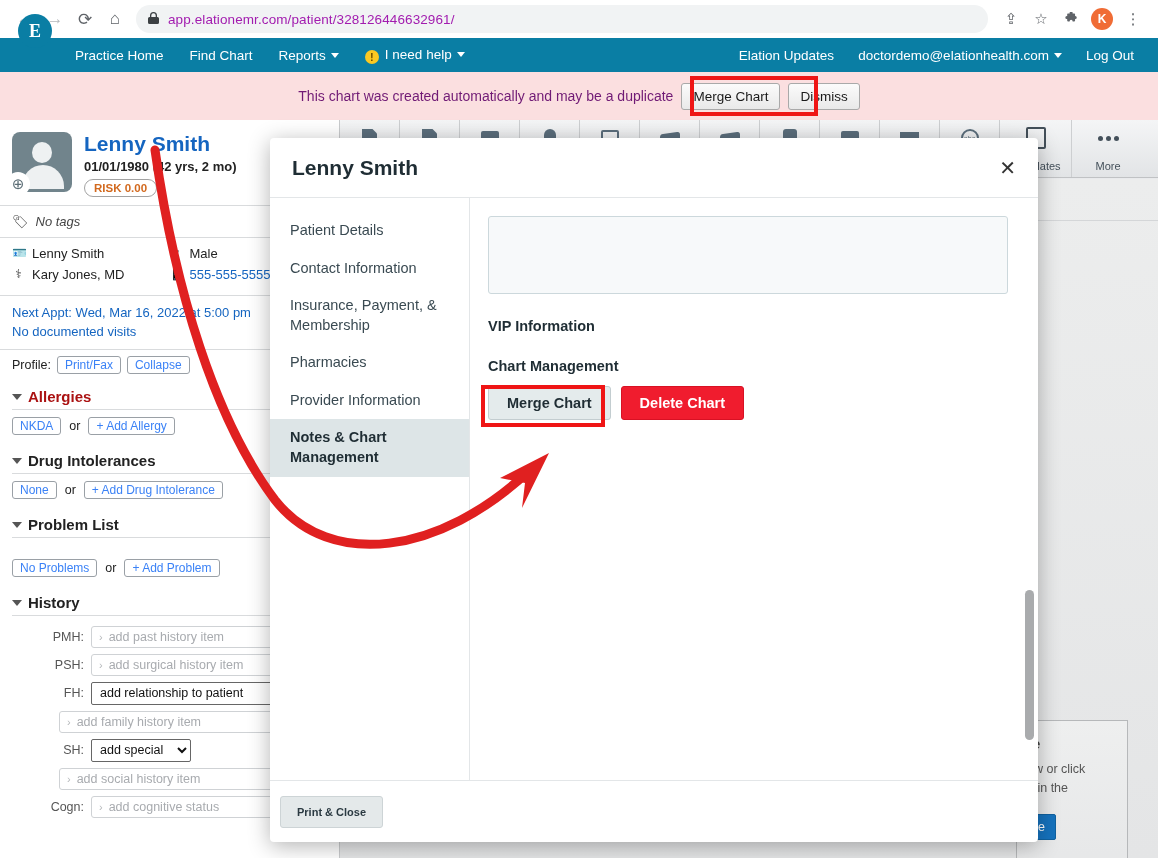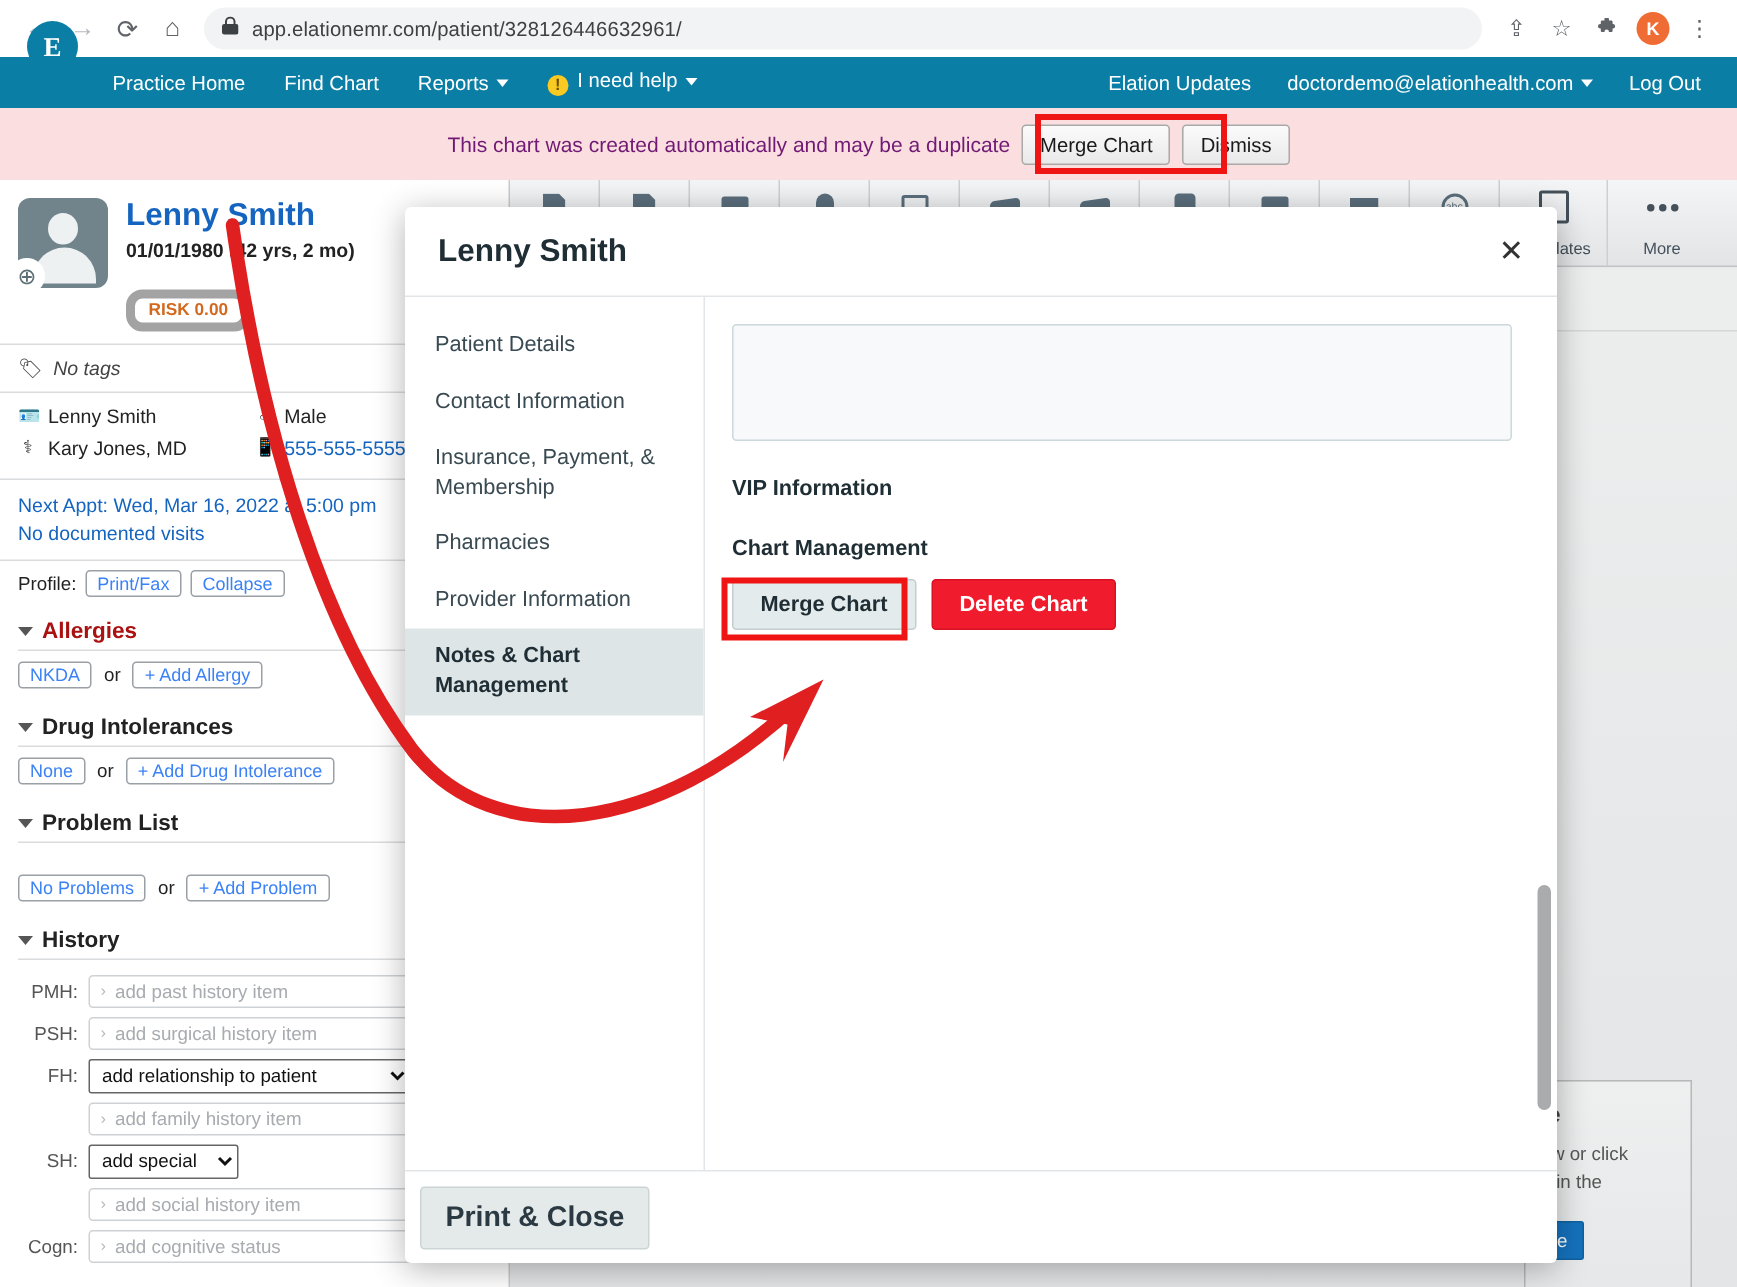--- a/index.html
+++ b/index.html
@@ -9,21 +9,21 @@
     font-family:"Liberation Sans", sans-serif; font-size:13px; color:#222;
     background:#ffffff;
   }
 
   
   .browser-bar{position:absolute;left:0;top:0;width:1158px;height:38px;background:#ffffff;display:flex;align-items:center;padding:0 10px;}
   .nav-btn{width:30px;height:30px;display:flex;align-items:center;justify-content:center;color:#5f6368;font-size:17px;border-radius:50%;flex:0 0 auto;}
   .nav-btn.dim{color:#b6b9bd;}
   .omnibox{flex:1 1 auto;height:28px;background:#f1f3f4;border-radius:14px;margin:0 8px 0 6px;display:flex;align-items:center;padding:0 12px;}
   .lock{font-size:11px;color:#5f6368;margin-right:9px;}
-  .url{font-size:13.5px;color:#404040;letter-spacing:.1px;}
+  .url{font-size:13.5px;color:#a21caf;letter-spacing:.1px;}
   .chrome-icon{width:30px;height:30px;display:flex;align-items:center;justify-content:center;color:#5f6368;font-size:15px;flex:0 0 auto;}
   .avatar-chip{width:22px;height:22px;border-radius:50%;background:#f06c35;color:#fff;font-size:12px;font-weight:bold;display:flex;align-items:center;justify-content:center;margin:0 5px;flex:0 0 auto;}
 
   
   .topnav{position:absolute;left:0;top:38px;width:1158px;height:34px;background:#0a7ea4;display:flex;align-items:center;color:#fff;font-size:13.5px;}
   .logo-circle{width:34px;height:34px;border-radius:50%;background:#0a7ea4;display:flex;align-items:center;justify-content:center;margin-left:10px;margin-top:14px;position:absolute;left:8px;top:0;}
   .logo-glyph{font-size:18px;font-weight:bold;color:#fff;font-family:"Liberation Serif",serif;}
   .topnav-left{display:flex;align-items:center;margin-left:62px;gap:0;}
   .topnav-item{padding:0 13px;color:#fff;white-space:nowrap;}
   .caret{display:inline-block;margin-left:5px;border-left:4px solid transparent;border-right:4px solid transparent;border-top:5px solid #fff;vertical-align:middle;}
@@ -39,41 +39,41 @@
   
   .page{position:absolute;left:0;top:120px;width:1158px;height:738px;background:#e9eaec;}
   .leftpanel{position:absolute;left:0;top:0;width:340px;height:738px;background:#ffffff;border-right:1px solid #c9cbcd;overflow:hidden;}
   .phead{display:flex;padding:12px 12px 8px 12px;gap:12px;}
   .pavatar{width:60px;height:60px;border-radius:8px;background:#71848c;position:relative;flex:0 0 auto;}
   .pavatar .head{position:absolute;left:20px;top:10px;width:20px;height:21px;border-radius:50%;background:#eef1f2;}
   .pavatar .body{position:absolute;left:10px;top:33px;width:42px;height:24px;border-radius:21px 21px 0 0;background:#eef1f2;}
   .globe{position:absolute;left:-6px;bottom:-4px;width:24px;height:24px;border-radius:50%;background:#fff;display:flex;align-items:center;justify-content:center;font-size:15px;color:#5c6e76;}
   .pname{font-size:21px;font-weight:bold;color:#1565c0;line-height:1.15;}
   .pdob{font-size:13px;font-weight:bold;color:#222;margin-top:3px;}
-  .risk{display:inline-block;margin-top:19px;border:6px solid #a3a3a3;color:#d2691e;border-radius:11px;padding:2px 9px;font-size:11.5px;font-weight:bold;background:#fff;}
+  .risk{display:inline-block;margin-top:5px;border:1px solid #a3a3a3;color:#d2691e;border-radius:11px;padding:2px 9px;font-size:11.5px;font-weight:bold;background:#fff;}
   .rowdiv{border-top:1px solid #d9dbdd;}
   .tags{padding:8px 12px;color:#444;font-style:italic;font-size:13px;display:flex;align-items:center;gap:7px;}
   .tag-ic{font-style:normal;color:#444;font-size:13px;}
   .pinfo{display:flex;padding:7px 12px 8px 12px;font-size:13px;}
   .pinfo .col{width:50%;}
   .pinfo .line{display:flex;gap:7px;margin-bottom:2px;line-height:1.45;}
   .mini-ic{color:#333;font-size:12px;width:13px;flex:0 0 auto;text-align:center;}
   .link{color:#1565c0;}
   .appt{padding:7px 12px;font-size:13px;}
   .appt a{color:#1565c0;text-decoration:none;display:block;line-height:1.5;}
   .profile-row{padding:6px 12px;font-size:12.5px;display:flex;align-items:center;gap:6px;border-top:1px solid #d9dbdd;}
   .pillbtn{border:1px solid #9aa0a6;border-radius:3px;padding:1px 7px;font-size:12px;color:#3b82f6;background:#fff;}
   .sec{padding:4px 12px 0 12px;}
   .sec-title{display:flex;align-items:center;gap:6px;font-size:15px;font-weight:bold;padding:4px 0 3px 0;}
   .sec-title.red{color:#a11;}
   .tri{width:0;height:0;border-left:5px solid transparent;border-right:5px solid transparent;border-top:6px solid #555;}
   .sec-hr{border-bottom:1px solid #d9dbdd;margin-bottom:7px;}
   .addbtn{margin-left:auto;border:1px solid #9aa0a6;border-radius:3px;padding:1px 7px;font-size:12px;color:#1565c0;background:#fff;}
   .chips{display:flex;align-items:center;gap:8px;font-size:12.5px;padding-bottom:9px;}
-  .hist-row{display:flex;align-items:center;gap:7px;padding:3px 0;}
+  .hist-row{display:flex;align-items:center;gap:7px;padding:3px 0;margin-left:32px;}
   .hist-lbl{width:40px;text-align:right;color:#555;font-size:12.5px;flex:0 0 auto;}
   .hist-inp{flex:1 1 auto;border:1px solid #cfd2d5;border-radius:3px;height:22px;display:flex;align-items:center;padding:0 7px;color:#a8abaf;font-size:12.5px;background:#fff;}
   .hist-inp .chev{margin-right:6px;color:#b5b8bb;font-size:11px;}
   .hist-sel{border:1px solid #666;border-radius:2px;height:23px;font-size:12.5px;padding:0 4px;background:#fff;color:#111;font-family:"Liberation Sans",sans-serif;}
   .indent{margin-left:47px;}
 
   
   .toolbar{position:absolute;left:340px;top:0;width:818px;height:58px;background:linear-gradient(#f4f5f6,#e2e4e6);border-bottom:1px solid #c0c2c4;display:flex;}
   .tbitem{width:60px;border-right:1px solid #cdcfd1;display:flex;flex-direction:column;align-items:center;justify-content:flex-start;padding-top:8px;color:#5a6b78;}
   .tbitem.wide{width:72px;}
@@ -115,21 +115,21 @@
   .chkrow{display:flex;align-items:center;gap:12px;margin-top:12px;}
   .chkbox{width:17px;height:17px;border:1px solid #b9c0c4;border-radius:2px;background:#fff;}
   .chklbl{font-size:14.5px;color:#2b3a42;}
   .btnrow{display:flex;align-items:center;gap:10px;margin-top:12px;}
   .merge-btn{background:#e4ebec;border:1px solid #c3cdd0;border-radius:3px;padding:8px 18px;font-size:14.5px;font-weight:bold;color:#1f2d34;}
   .delete-btn{background:#f01c2e;border:1px solid #d81124;border-radius:3px;padding:8px 18px;font-size:14.5px;font-weight:bold;color:#fff;}
   .modal-scroll{position:absolute;right:4px;top:0;width:9px;height:100%;}
   .modal-thumb{position:absolute;right:0;bottom:40px;width:9px;height:150px;border-radius:5px;background:#a9abad;}
   .modal-foot{height:62px;border-top:1px solid #e3e6e8;display:flex;align-items:center;padding:0 10px;gap:10px;flex:0 0 auto;}
   .save-btn{background:#1080bc;border:1px solid #0d6d9f;border-radius:3px;padding:9px 16px;font-size:14.5px;font-weight:bold;color:#fff;}
-  .print-btn{background:#e4e9ea;border:1px solid #cdd4d6;border-radius:3px;padding:9px 16px;font-size:19px;font-weight:bold;color:#2b3a42;}
+  .print-btn{background:#e4e9ea;border:1px solid #cdd4d6;border-radius:3px;padding:9px 16px;font-size:11px;font-weight:bold;color:#2b3a42;}
 
   
   .anno{position:absolute;left:0;top:0;width:1158px;height:858px;pointer-events:none;}
   .hl{position:absolute;border:4px solid #ef1515;}
   .hl-banner{left:690px;top:76px;width:128px;height:40px;}
   .hl-merge{left:481px;top:385px;width:124px;height:42px;}
 </style>
 </head>
 <body>
 

